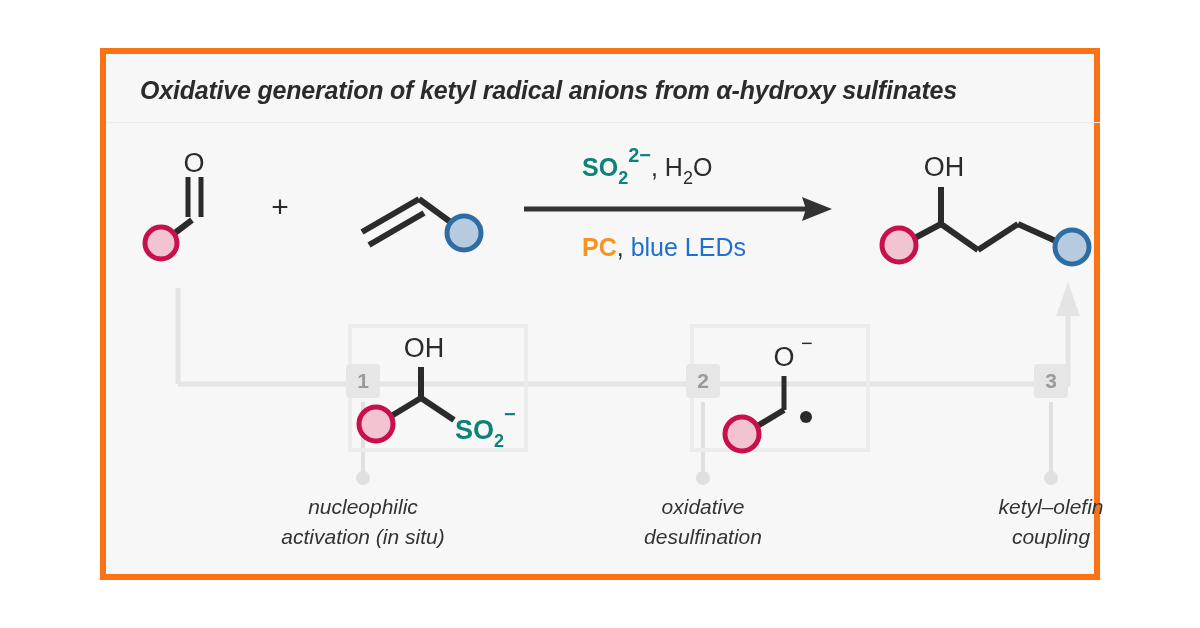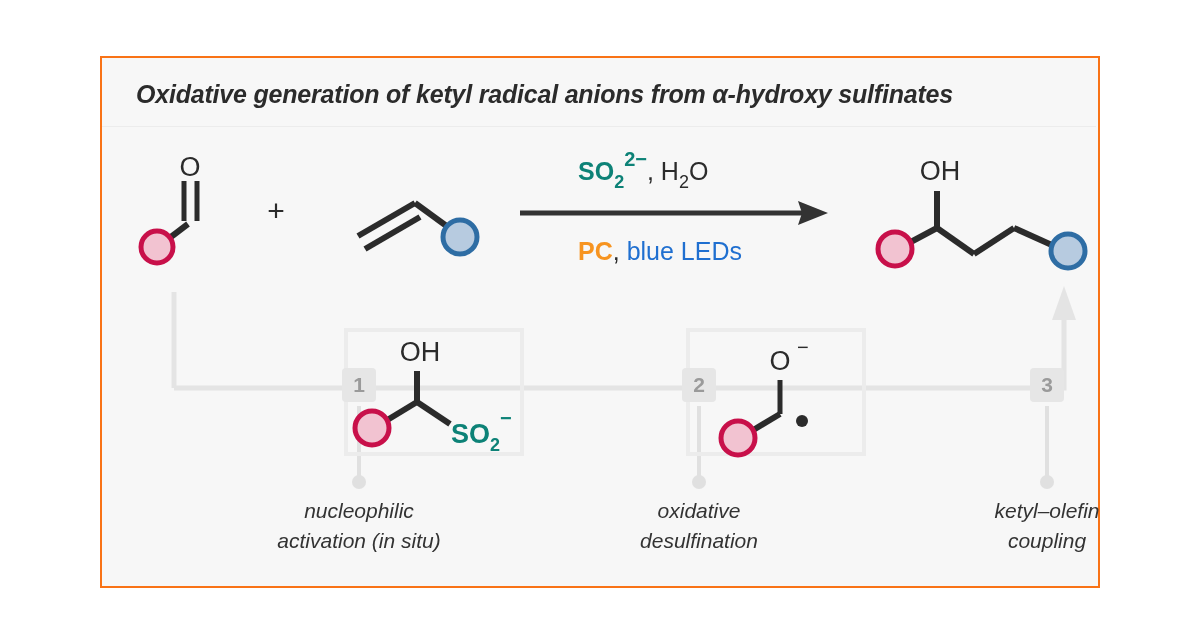--- a/index.html
+++ b/index.html
@@ -1,21 +1,21 @@
 <!DOCTYPE html>
 <html><head>
 <meta charset="utf-8">
 <style>
   html,body{margin:0;padding:0;background:#ffffff;}
   body{width:1200px;height:628px;overflow:hidden;
        font-family:"Liberation Sans","DejaVu Sans",sans-serif;}
   #stage{position:relative;width:1200px;height:628px;background:#ffffff;}
 
-  .frame{position:absolute;left:100px;top:56px;width:1000px;height:532px;
-         background:#f7f7f7;border:2px solid #f97316;box-sizing:border-box;}
+  .frame{position:absolute;left:100px;top:48px;width:1000px;height:532px;
+         background:#f7f7f7;border:6px solid #f97316;box-sizing:border-box;}
 
   .title{position:absolute;left:34px;top:22px;width:930px;
          font-size:25px;font-style:italic;font-weight:bold;color:#2b2b2b;
          letter-spacing:-0.2px;white-space:nowrap;}
   .title-rule{position:absolute;left:0px;top:68px;width:994px;height:1px;
               background:#ececec;}
 
   svg.art{position:absolute;left:0;top:0;width:1000px;height:532px;overflow:visible;}
 
   .lbl{font-family:"Liberation Sans","DejaVu Sans",sans-serif;}

